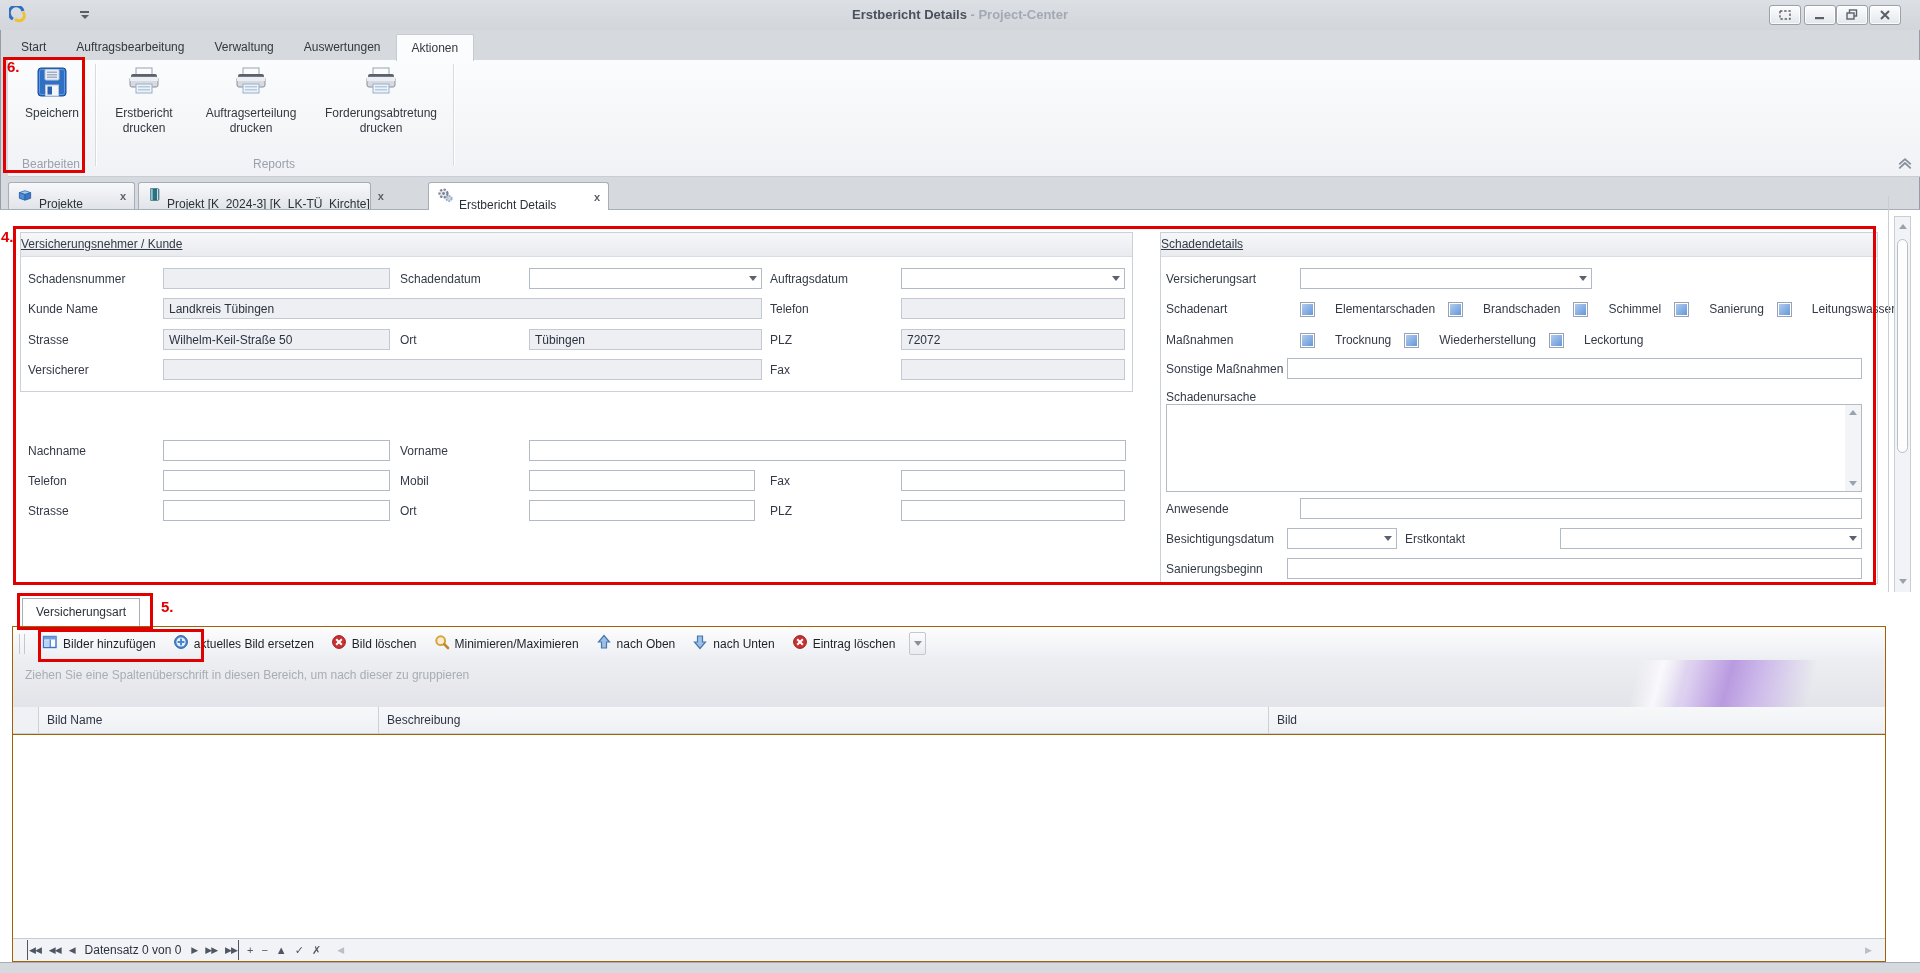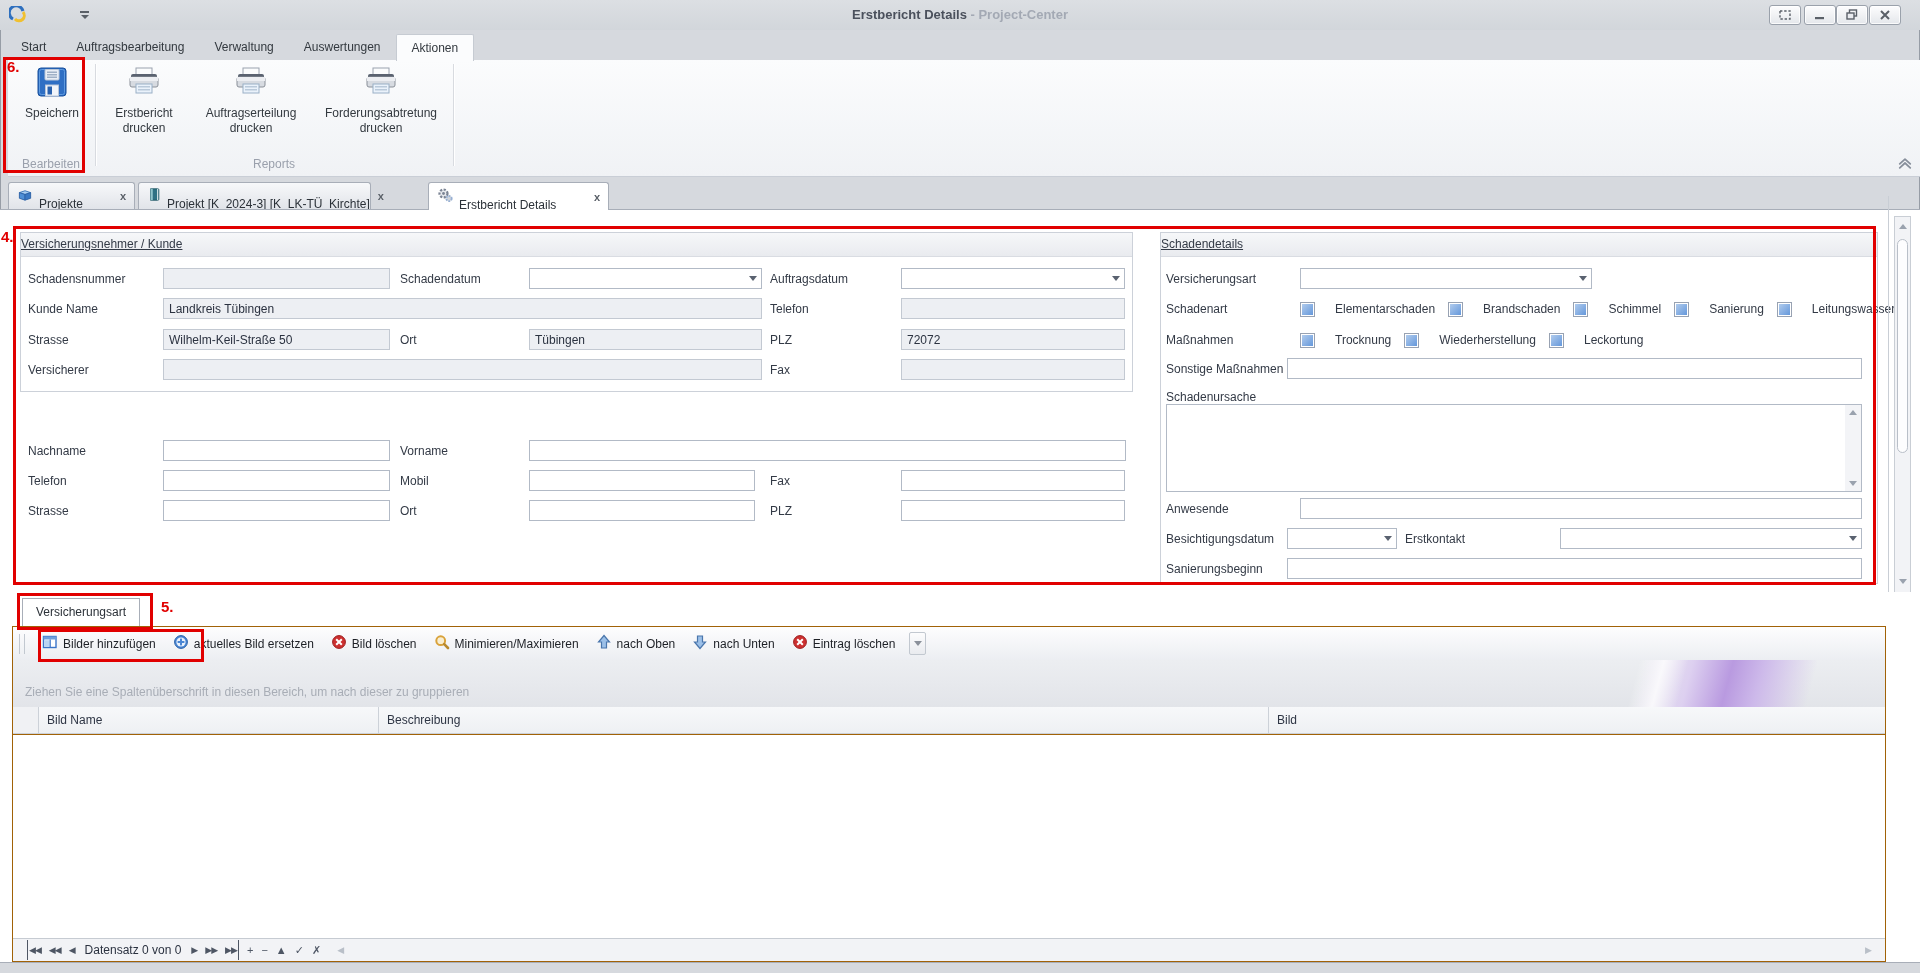--- a/index.html
+++ b/index.html
@@ -66,21 +66,21 @@
   
   .lower{position:absolute;left:0;top:592px;width:1920px;height:370px;background:#ffffff;}
   .bdtab{position:absolute;left:22px;top:6px;width:118px;height:28px;background:#fff;border:1px solid #a8aeb8;border-bottom:none;box-sizing:border-box;font-size:12px;color:#2b3138;text-align:center;line-height:27px;z-index:2;}
   .gridpanel{position:absolute;left:12px;top:34px;width:1874px;height:336px;border:1px solid #a16207;background:#a16207;box-sizing:border-box;}
   .gtoolbar{position:absolute;left:0;right:0;top:0;height:33px;background:linear-gradient(#fdfdfe,#eceef2);border-bottom:1px solid #c9ced6;display:flex;align-items:center;padding-left:6px;}
   .grip{width:4px;height:20px;border-left:1px solid #c2c8d0;border-right:1px solid #c2c8d0;margin-right:10px;}
   .tbtn{display:flex;align-items:center;gap:5px;padding:3px 7px;margin-right:3px;border-radius:2px;}
   .tbtn .tlbl{font-size:12px;color:#1d2026;white-space:nowrap;}
   .tdrop{width:15px;height:21px;border:1px solid #c2c8d0;border-radius:2px;background:linear-gradient(#fcfcfd,#e9ebef);display:flex;align-items:center;justify-content:center;margin-left:4px;}
   .groupbar{position:absolute;left:0;right:0;top:33px;height:47px;background:linear-gradient(#eceef1,#e2e4e9);border-bottom:1px solid #c9ced6;overflow:hidden;}
-  .grouphint{position:absolute;left:12px;bottom:8px;font-size:12px;color:#a8adb6;}
+  .grouphint{position:absolute;left:12px;bottom:25px;font-size:12px;color:#a8adb6;}
   .swoosh1{position:absolute;right:-30px;top:-36px;width:420px;height:120px;background:linear-gradient(115deg,transparent 35%,#ddd0f0 46%,#b99ae0 55%,#cdb9ea 62%,transparent 74%);transform:rotate(-10deg);}
   .swoosh2{position:absolute;right:120px;top:-10px;width:220px;height:90px;background:linear-gradient(115deg,transparent 40%,#ffffffcc 50%,transparent 60%);transform:rotate(-10deg);}
   .gheader{position:absolute;left:0;right:0;top:80px;height:28px;}
   .ghc{position:absolute;top:0;height:27px;border-right:1px solid #ccd1d8;border-bottom:1px solid #ccd1d8;background:linear-gradient(#f7f8fa,#eef0f3);font-size:12px;color:#2e3544;line-height:27px;padding-left:8px;box-sizing:border-box;}
   .gbody{position:absolute;left:0;right:0;top:108px;bottom:22px;background:#fff;}
   .gnav{position:absolute;left:0;right:0;bottom:0;height:22px;background:#f2f3f6;border-top:1px solid #c6cbd2;display:flex;align-items:center;padding:0 10px;}
   .nvg{font-size:9px;color:#4e5664;margin:0 4px;letter-spacing:-1px;line-height:20px;}
   .nvg.sym{font-size:11px;letter-spacing:0;}
   .nvg.dis{color:#b9bfc8;}
   .nvtext{font-size:12px;color:#2b3240;margin:0 6px;}

